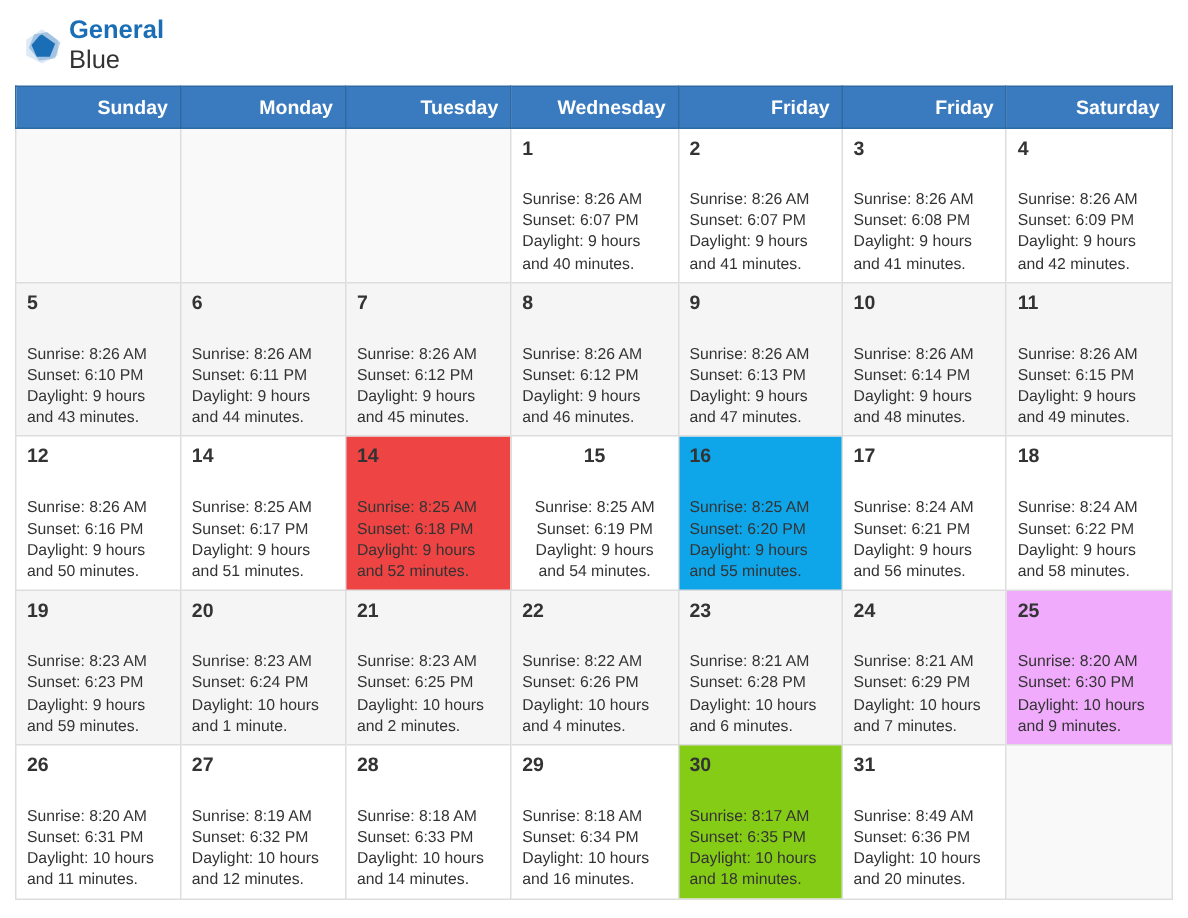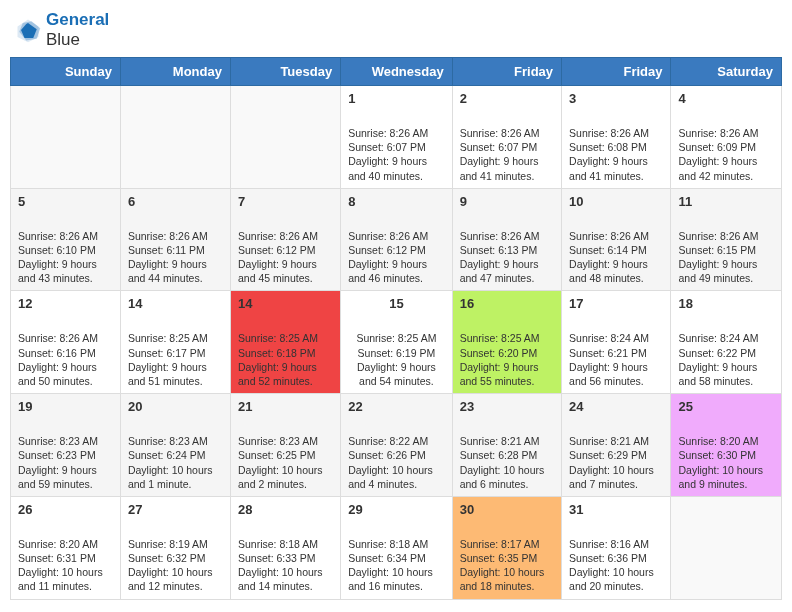--- a/index.html
+++ b/index.html
@@ -225,21 +225,21 @@
 Daylight: 9 hours
 and 52 minutes.</div>
         </td>
         <td style="background: rgb(255, 255, 255); text-align: center;">
           <span class="day-number">15</span>
           <div class="day-info" style="white-space: pre-line;">Sunrise: 8:25 AM
 Sunset: 6:19 PM
 Daylight: 9 hours
 and 54 minutes.</div>
         </td>
-        <td style="background: #bef264;">
+        <td style="background: #0ea5e9;">
           <span class="day-number">16</span>
           <div class="day-info" style="white-space: pre-line;">Sunrise: 8:25 AM
 Sunset: 6:20 PM
 Daylight: 9 hours
 and 55 minutes.</div>
         </td>
         <td style="background: rgb(255, 255, 255);">
           <span class="day-number">17</span>
           <div class="day-info" style="white-space: pre-line;">Sunrise: 8:24 AM
 Sunset: 6:21 PM
@@ -327,30 +327,30 @@
 Daylight: 10 hours
 and 14 minutes.</div>
         </td>
         <td style="background: rgb(255, 255, 255);">
           <span class="day-number">29</span>
           <div class="day-info" style="white-space: pre-line;">Sunrise: 8:18 AM
 Sunset: 6:34 PM
 Daylight: 10 hours
 and 16 minutes.</div>
         </td>
-        <td style="background: #fdba74;">
+        <td style="background: #84cc16;">
           <span class="day-number">30</span>
           <div class="day-info" style="white-space: pre-line;">Sunrise: 8:17 AM
 Sunset: 6:35 PM
 Daylight: 10 hours
 and 18 minutes.</div>
         </td>
         <td style="background: rgb(255, 255, 255);">
           <span class="day-number">31</span>
-          <div class="day-info" style="white-space: pre-line;">Sunrise: 8:16 AM
+          <div class="day-info" style="white-space: pre-line;">Sunrise: 8:49 AM
 Sunset: 6:36 PM
 Daylight: 10 hours
 and 20 minutes.</div>
         </td>
         <td class="empty-cell"></td>
       </tr>
     </tbody>
 </table>
 
 </body></html>

